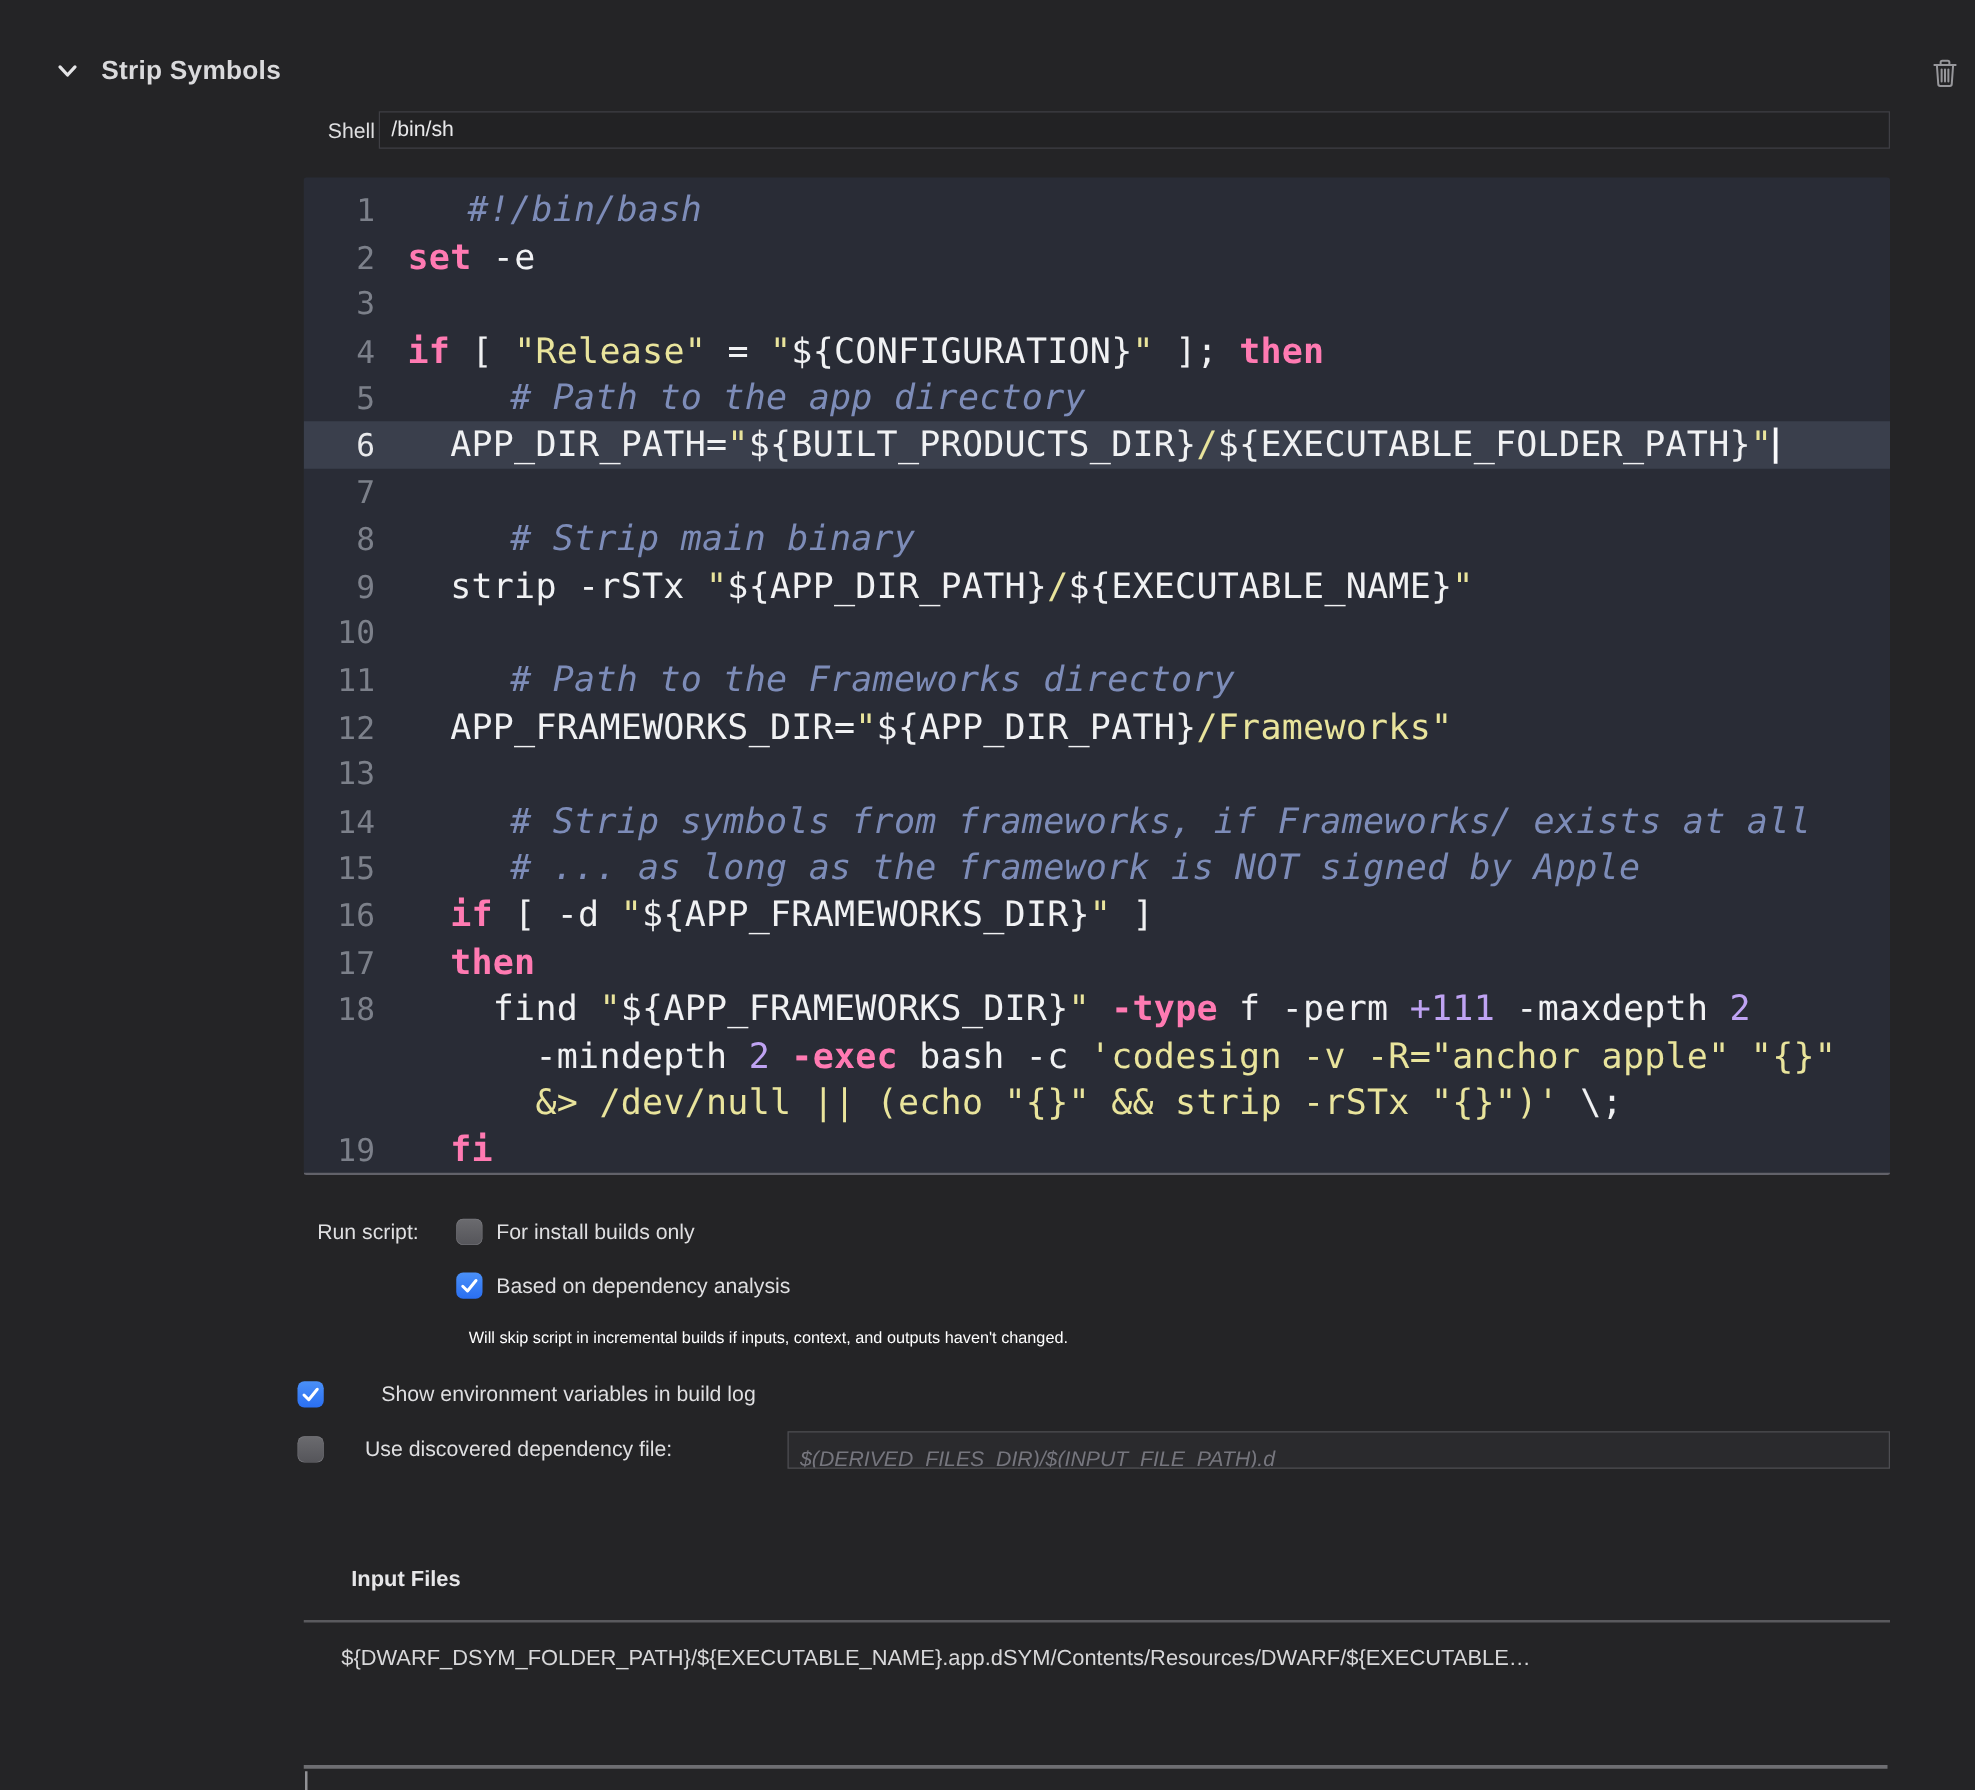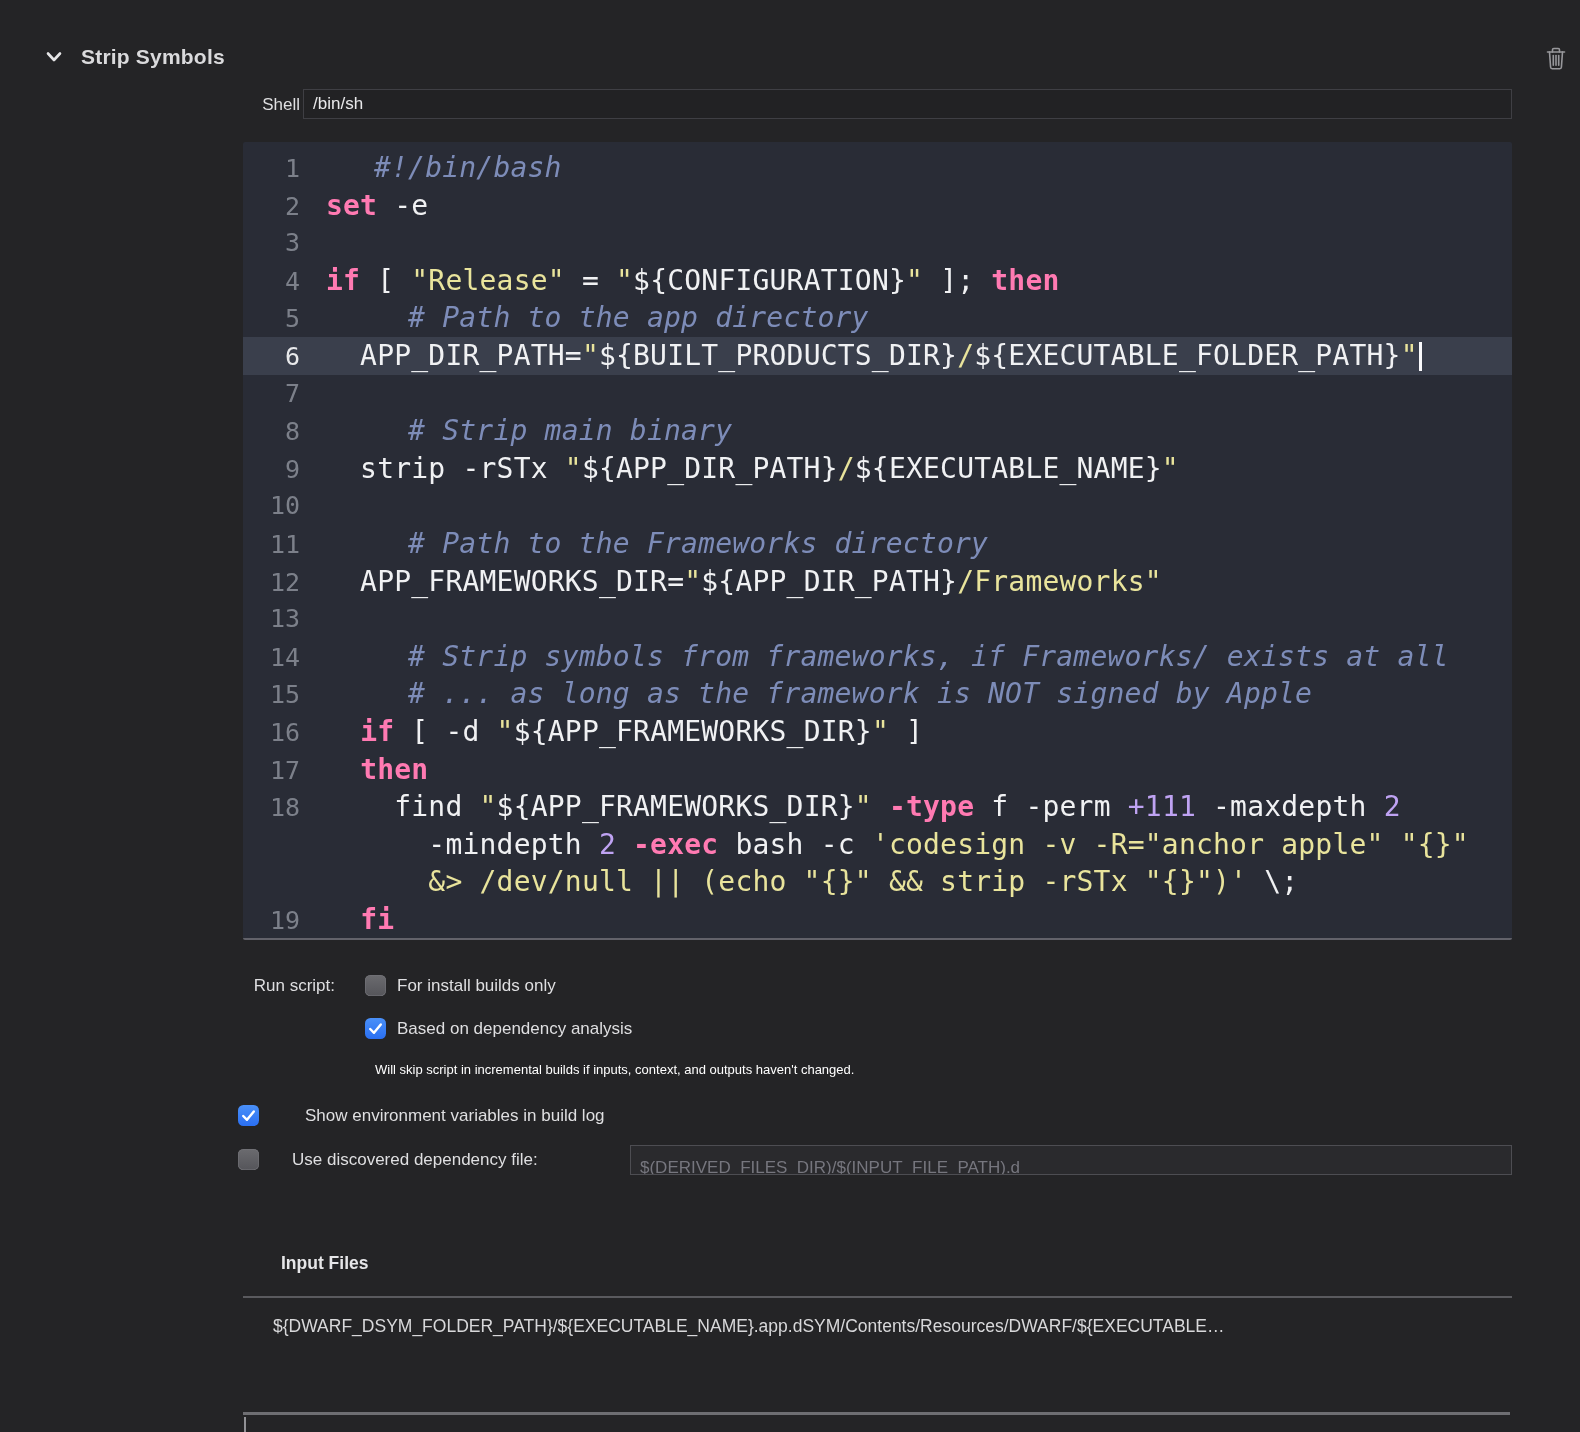--- a/index.html
+++ b/index.html
@@ -42,21 +42,21 @@
   .ui-label{font-size:17px;line-height:21px;color:#DFDFE1;white-space:nowrap;}
   .note{font-size:13px;color:#ffffff;white-space:nowrap;margin-left:10px;}
   .cb{width:21px;height:21px;border-radius:5.5px;box-sizing:border-box;cursor:pointer;
       background:linear-gradient(#6B6B6F,#55555A);box-shadow:inset 0 0 0 .5px #77777C;}
   .cb svg{display:none;width:21px;height:21px;}
   .cb.on{background:linear-gradient(#4A90F8,#2A6FF2);box-shadow:none;}
   .cb.on svg{display:block;}
 
   .dep-field{left:630px;top:1145px;width:882px;height:30px;background:#2A2A2D;
              border:1px solid #4D4D52;box-sizing:border-box;font-size:17px;
-             color:#E8E8EA;padding:16px 0 0 9px;outline:none;font-family:"Liberation Sans",sans-serif;}
+             color:#E8E8EA;padding:16px 0 0 9px;outline:none;font-family:"Liberation Sans",sans-serif;font-style:italic;}
   .dep-field::placeholder{color:#76767E;opacity:1;}
 
   
   .if-title{left:281px;top:1253px;font-size:17.5px;font-weight:bold;color:#E6E6E8;}
   .divider{height:2px;background:#5A5A5E;}
   .file-row{left:243px;top:1298px;width:1269px;height:114px;}
   .file-path{position:absolute;left:30px;top:18px;font-size:17.5px;color:#D8D8DA;white-space:nowrap;}
   .bottom-divider{left:243px;top:1412px;width:1267px;height:2.5px;background:#6E6E72;}
   .edit-caret{left:244px;top:1417px;width:2px;height:15px;background:#919195;}
 </style>

